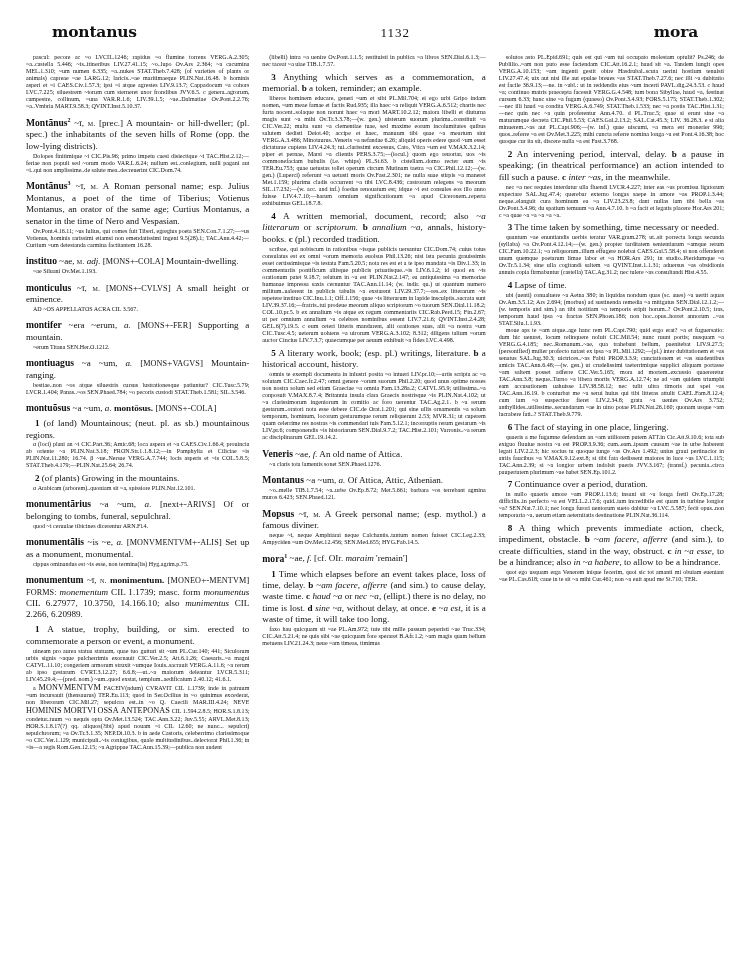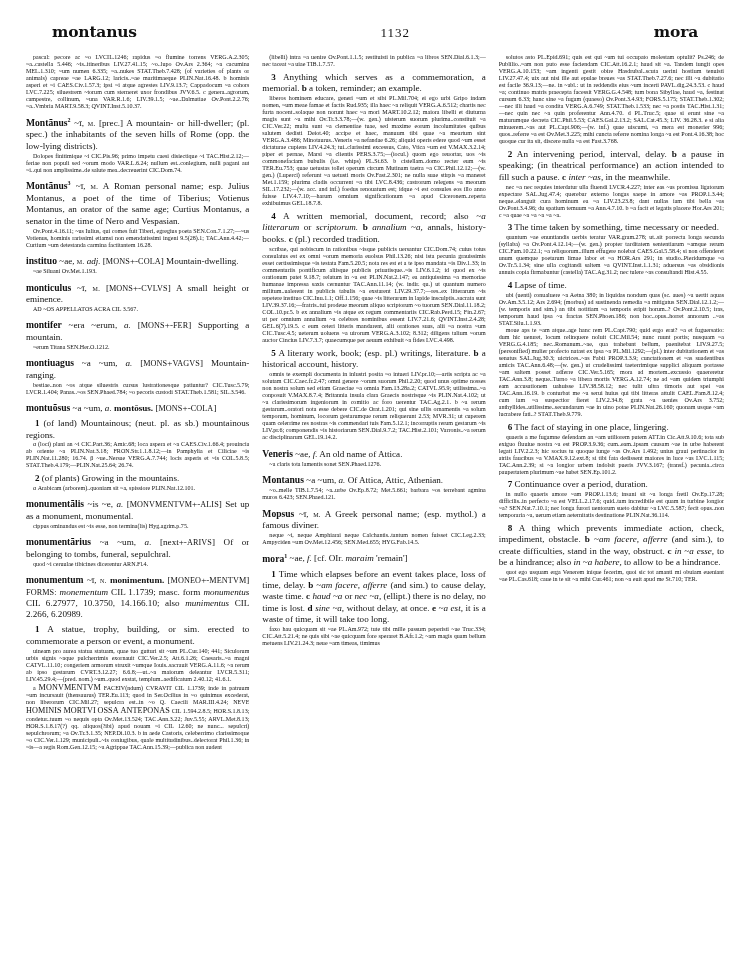--- a/index.html
+++ b/index.html
@@ -148,26 +148,26 @@
           <p class="cit">bestiae..non ~os atque siluestris cursus lustrationesque patiuntur? CIC.Tusc.5.79; LVCR.1.404; Panas..~os SEN.Phaed.784; ~o pecoris custodi STAT.Theb.1.581; SIL.3.546.</p>
         </div>
         <div class="entry">
           <div class="hw-line"><span class="hw">montuōsus</span> ~a ~um, <span class="it">a.</span>  <span class="bd">montōsus.</span> [<span class="sc">MONS</span>+-<span class="sc">COLA</span>]</div>
           <div class="sense"><span class="num">1</span> (of land) Mountainous; (neut. pl. as sb.) mountainous regions.</div>
           <p class="cit">α (loci) plani an ~i CIC.Part.36; Amic.68; loca aspera et ~a CAES.Civ.1.66.4; prouincia ab oriente ~a PLIN.Nat.3.18; FRON.Str.1.1.8.12;—in Pamphylia et Ciliciae ~is PLIN.Nat.11.280; 16.74.   β ~ue..Nersae VERG.A.7.744; locis asperis et ~is COL.5.8.5; STAT.Theb.4.179;—PLIN.Nat.25.64; 26.74.</p>
           <div class="sense"><span class="num">2</span> (of plants) Growing in the mountains.</div>
           <p class="cit">α Arabicam (arborem)..quoniam sit ~a, spissiore PLIN.Nat.12.101.</p>
         </div>
         <div class="entry">
+          <div class="hw-line"><span class="hw">monumentārius</span> ~a ~um, <span class="it">a.</span> [next+-<span class="sc">ARIVS</span>] Of or belonging to tombs, funeral, sepulchral.</div>
+          <p class="cit">quod ~i ceruulae tibicines dicerentur ARN.Fl.4.</p>
+        </div>
+        <div class="entry">
           <div class="hw-line"><span class="hw">monumentālis</span> ~is ~e, <span class="it">a.</span> [<span class="sc">MONVMENTVM</span>+-<span class="sc">ALIS</span>] Set up as a monument, monumental.</div>
           <p class="cit">cippus ominandus est ~is esse, non termina(lis) Hyg.agrim.p.75.</p>
-        </div>
-        <div class="entry">
-          <div class="hw-line"><span class="hw">monumentārius</span> ~a ~um, <span class="it">a.</span> [next+-<span class="sc">ARIVS</span>] Of or belonging to tombs, funeral, sepulchral.</div>
-          <p class="cit">quod ~i ceruulae tibicines dicerentur ARN.Fl.4.</p>
         </div>
         <div class="entry">
           <div class="hw-line"><span class="hw">monumentum</span> ~ī, <span class="sc">n.</span>  <span class="bd">monimentum.</span> [<span class="sc">MONEO</span>+-<span class="sc">MENTVM</span>] <span class="sc">FORMS:</span> <span class="it">monementum</span> CIL 1.1739; masc. form <span class="it">monumentus</span> CIL 6.27977, 10.3750, 14.166.10; also <span class="it">munimentus</span> CIL 2.266, 6.20989.</div>
           <div class="sense"><span class="num">1</span> A statue, trophy, building, or sim. erected to commemorate a person or event, a monument.</div>
           <p class="cit">uineam pro aurea statua statuam, quae tuo gutturi sit ~um PL.Cur.140; 441; Siculorum urbis signis ~aque pulcherrimis exornauit CIC.Ver.2.5; Att.6.1.26; Caesaris..~a magni CATVL.11.10; congeriem armorum struxit ~umque Iouis..sacrauit VERG.A.11.6; ~a rerum ab ipso gestarum CVRT.3.12.27; 6.6.8;—ut..~a maiorum deleantur LVCR.5.311; LIV.45.29.4;—(pred. nom.) ~um..quod exstat, templum..aedificatum 2.40.12; 41.6.1.</p>
           <p class="cit">a <span class="sc">MONVMENTVM</span> FACEIV(ndum) CVRAVIT CIL 1.1739; inde in patruum ~um incursauit (thensaurus) TER.Eu.113; quod in Ser.Ocilius in ~o quinimus excederat, non liberorum CIC.Mil.27; sepulcra est..in ~o Q. Caecili MAR.III.4.24; NEVE <span class="sc">HOMINIS</span> <span class="sc">MORTVI</span> <span class="sc">OSSA</span> <span class="sc">ANTEPONAS</span> CIL 1.594.2.8.5; HOR.S.1.8.13; condetur..tuum ~o nequis opta Ov.Met.13.524; TAC.Ann.3.22; Juv.5.55; ARVL.Met.8.13; HOR.S.1.8.17(?) qq. aliquos(?ibi) apud nouam ~i CIL 12.60; ne nunc... sepulcri) sepulchrorum; ~a Ov.Tr.3.1.35; NEP.Di.10.3.   b in aede Castoris, celeberrimo clarissimoque ~o CIC.Ver.1.129; municipuli..~is coniugibus, quale multitudinibus..delectorat Phil.1.36; in ~is—a regis Rom.Gen.12.15; ~a Agrippae TAC.Ann.15.39;—publica non audent</p>
         </div>
       </div>
     <div class="col mid" id="col-mid">
         <p class="cit">(libelli) intra ~a uenire Ov.Pont.1.1.5; restituisti in publica ~a libros SEN.Dial.6.1.3;—nec taceat ~a uiae TIB.1.7.57.</p>

